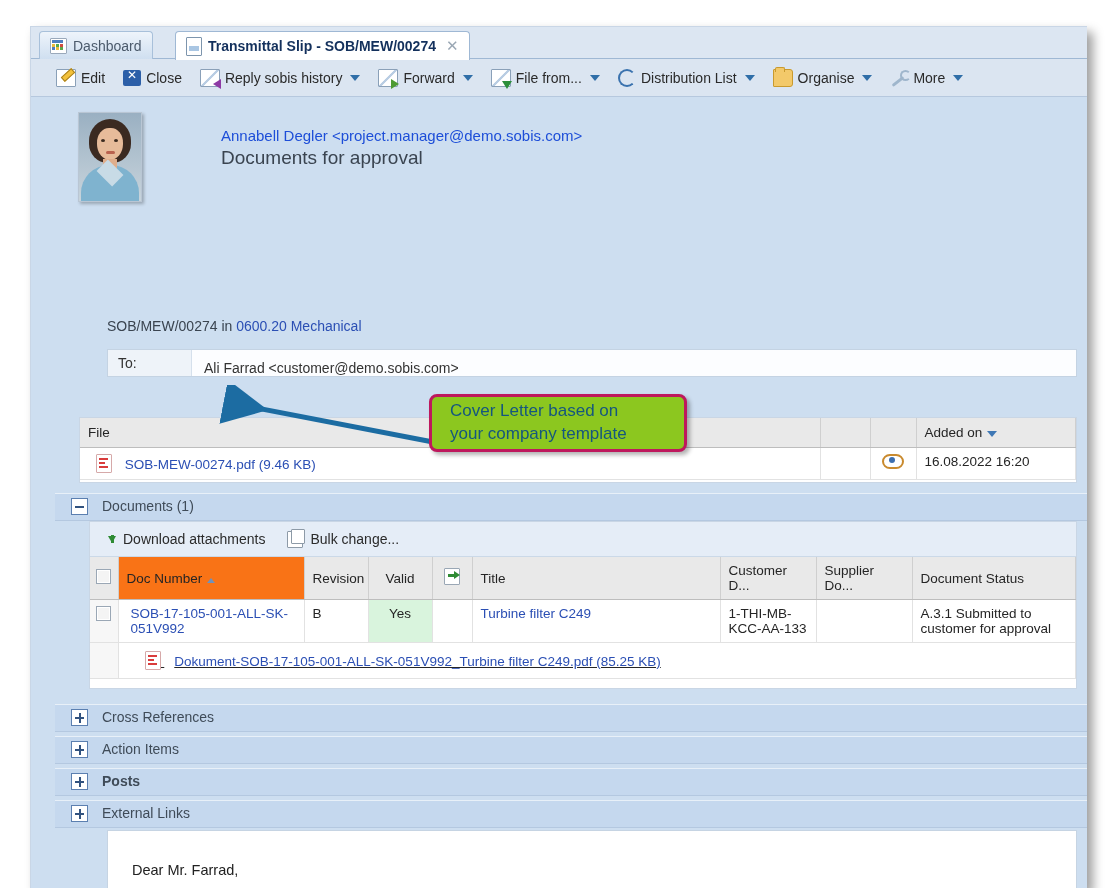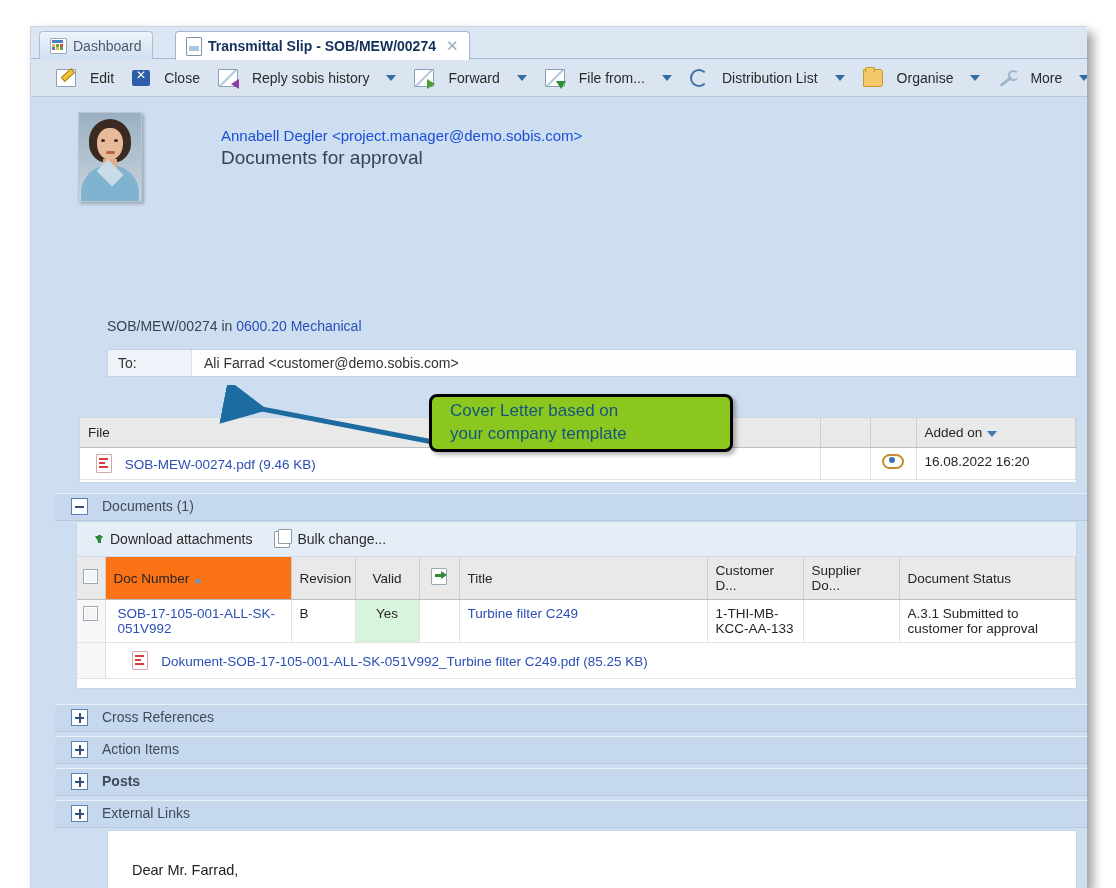--- a/index.html
+++ b/index.html
@@ -50,21 +50,21 @@
   .icn-doc{width:14px;height:17px;background:#fff;border:1px solid #7d95ad;display:inline-block;
     position:relative;border-radius:1px;}
   .icn-doc:after{content:"";position:absolute;left:2px;top:8px;right:2px;height:5px;background:#a9c6e3;}
 
   
   #toolbar{
     height:38px;background:#dbe5f1;border-bottom:1px solid #b6c8de;
     display:flex;align-items:center;padding-left:16px;gap:0;
     box-sizing:border-box;
   }
-  .tbtn{display:flex;align-items:center;gap:14px;font-size:14px;color:#2a2a2a;
+  .tbtn{display:flex;align-items:center;gap:5px;font-size:14px;color:#2a2a2a;
     padding:3px 8px;border:1px solid transparent;border-radius:3px;white-space:nowrap;}
   .caret{width:0;height:0;border-left:5px solid transparent;border-right:5px solid transparent;
     border-top:6px solid #2f6ea8;margin-left:3px;}
   .ico{width:18px;height:16px;position:relative;display:inline-block;flex:none;}
   
   .ic-edit{background:#fff;border:1px solid #8aa0b8;border-radius:1px;}
   .ic-edit:after{content:"";position:absolute;left:4px;top:2px;width:12px;height:4px;
     background:#f3c13a;border:1px solid #a8801f;transform:rotate(-42deg);}
   
   .ic-close{background:#2c5fa8;border-radius:2px;color:#fff;}
@@ -121,21 +121,21 @@
   .av-neck{position:absolute;left:24px;top:46px;width:14px;height:12px;background:#dfae8c;}
   .av-collar{position:absolute;left:20px;top:52px;width:22px;height:16px;background:#c8dbe6;
     transform:rotate(45deg);}
   #from{position:absolute;left:190px;top:30px;font-size:15px;color:#1d4ed8;}
   #subject{position:absolute;left:190px;top:50px;font-size:19px;color:#3a4450;}
   #slipline{position:absolute;left:76px;top:221px;font-size:14px;color:#3a4450;}
   #slipline a{color:#2b4fb4;text-decoration:none;}
 
   
   #torow{position:absolute;left:76px;top:252px;right:10px;height:26px;
-    background:#fcfdff;border:1px solid #c4d3e3;display:flex;align-items:center;
+    background:#fcfdff;border:1px solid #c4d3e3;display:flex;align-items:flex-end;
     font-size:14px;color:#333;}
   #tolabel{width:84px;height:100%;display:flex;align-items:center;padding-left:10px;
     box-sizing:border-box;background:#eef3f9;border-right:1px solid #d5e0ec;color:#333;}
   #tovalue{padding-left:12px;}
 
   
   .sect{position:absolute;left:24px;right:0;height:26px;background:#c5d8ee;
     border-top:1px solid #e8f0f8;border-bottom:1px solid #b4c8e0;}
   .sect .tog{position:absolute;left:16px;top:4px;width:17px;height:17px;
     background:#ffffff;border:1px solid #5b7fb0;box-sizing:border-box;}
@@ -191,22 +191,22 @@
     box-shadow:inset 0 0 0 1px #fff;}
   .greenarrow{display:inline-block;width:14px;height:15px;background:#fff;border:1px solid #9aa7b5;
     position:relative;border-radius:1px;}
   .greenarrow:after{content:"";position:absolute;left:3px;top:5px;width:9px;height:3px;background:#2e8b34;}
   .greenarrow:before{content:"";position:absolute;left:9px;top:2px;width:0;height:0;
     border-top:4px solid transparent;border-bottom:4px solid transparent;border-left:6px solid #2e8b34;}
   .valid-yes{background:#d9f4dd;text-align:center;}
 
   
   #callout{
-    position:absolute;left:398px;top:297px;width:304px;height:58px;
-    background:#8cc71f;border:3px solid #000000;border-radius:8px;
+    position:absolute;left:398px;top:297px;width:258px;height:58px;
+    background:#8cc71f;border:3px solid #be185d;border-radius:8px;
     box-shadow:3px 3px 4px rgba(0,0,0,.3);
     display:flex;flex-direction:column;justify-content:center;padding-left:18px;
     box-sizing:border-box;color:#15567f;font-size:17px;line-height:1.35;z-index:40;
   }
   #arrow{position:absolute;left:180px;top:288px;width:230px;height:70px;z-index:39;pointer-events:none;}
 
   
   #mailbody{position:absolute;left:76px;right:10px;top:733px;bottom:0;background:#fff;
     border:1px solid #c6d4e3;border-bottom:none;font-size:14.5px;color:#222;padding:22px 24px;
     box-sizing:border-box;line-height:2.35;}
@@ -339,21 +339,21 @@
           </tr>
         </tbody>
       </table>
     </div>
 
     <div class="sect" style="top:396px;">
       <span class="tog"></span>
       <span class="lbl">Documents (1)</span>
     </div>
 
-    <div class="panel" style="left:45px;top:424px;height:168px;">
+    <div class="panel" style="left:58px;top:424px;height:168px;">
       <div class="docbar">
         <div class="item">
           <span class="arrdown"></span>
           <span>Download attachments</span>
         </div>
         <div class="item">
           <span class="copyic"></span>
           <span>Bulk change...</span>
         </div>
       </div>
@@ -402,21 +402,21 @@
             <td></td>
             <td>
               <a class="lnk" href="#">Turbine filter C249</a>
             </td>
             <td>1-THI-MB-KCC-AA-133</td>
             <td></td>
             <td>A.3.1 Submitted to customer for approval</td>
           </tr>
           <tr>
             <td style="background:#f7f7f7;border-right:1px solid #e2e2e2;"></td>
-            <td colspan="8" style="padding:8px 8px 8px 26px;">
+            <td colspan="8" style="padding:8px 8px 8px 26px;text-decoration:underline;">
               <span class="pdf"></span>
               <a class="lnk" href="#" style="margin-left:10px;">Dokument-SOB-17-105-001-ALL-SK-051V992_Turbine filter C249.pdf (85.25 KB)</a>
             </td>
           </tr>
         </tbody>
       </table>
     </div>
 
     <div class="sect" style="top:607px;">
       <span class="tog plus"></span>

